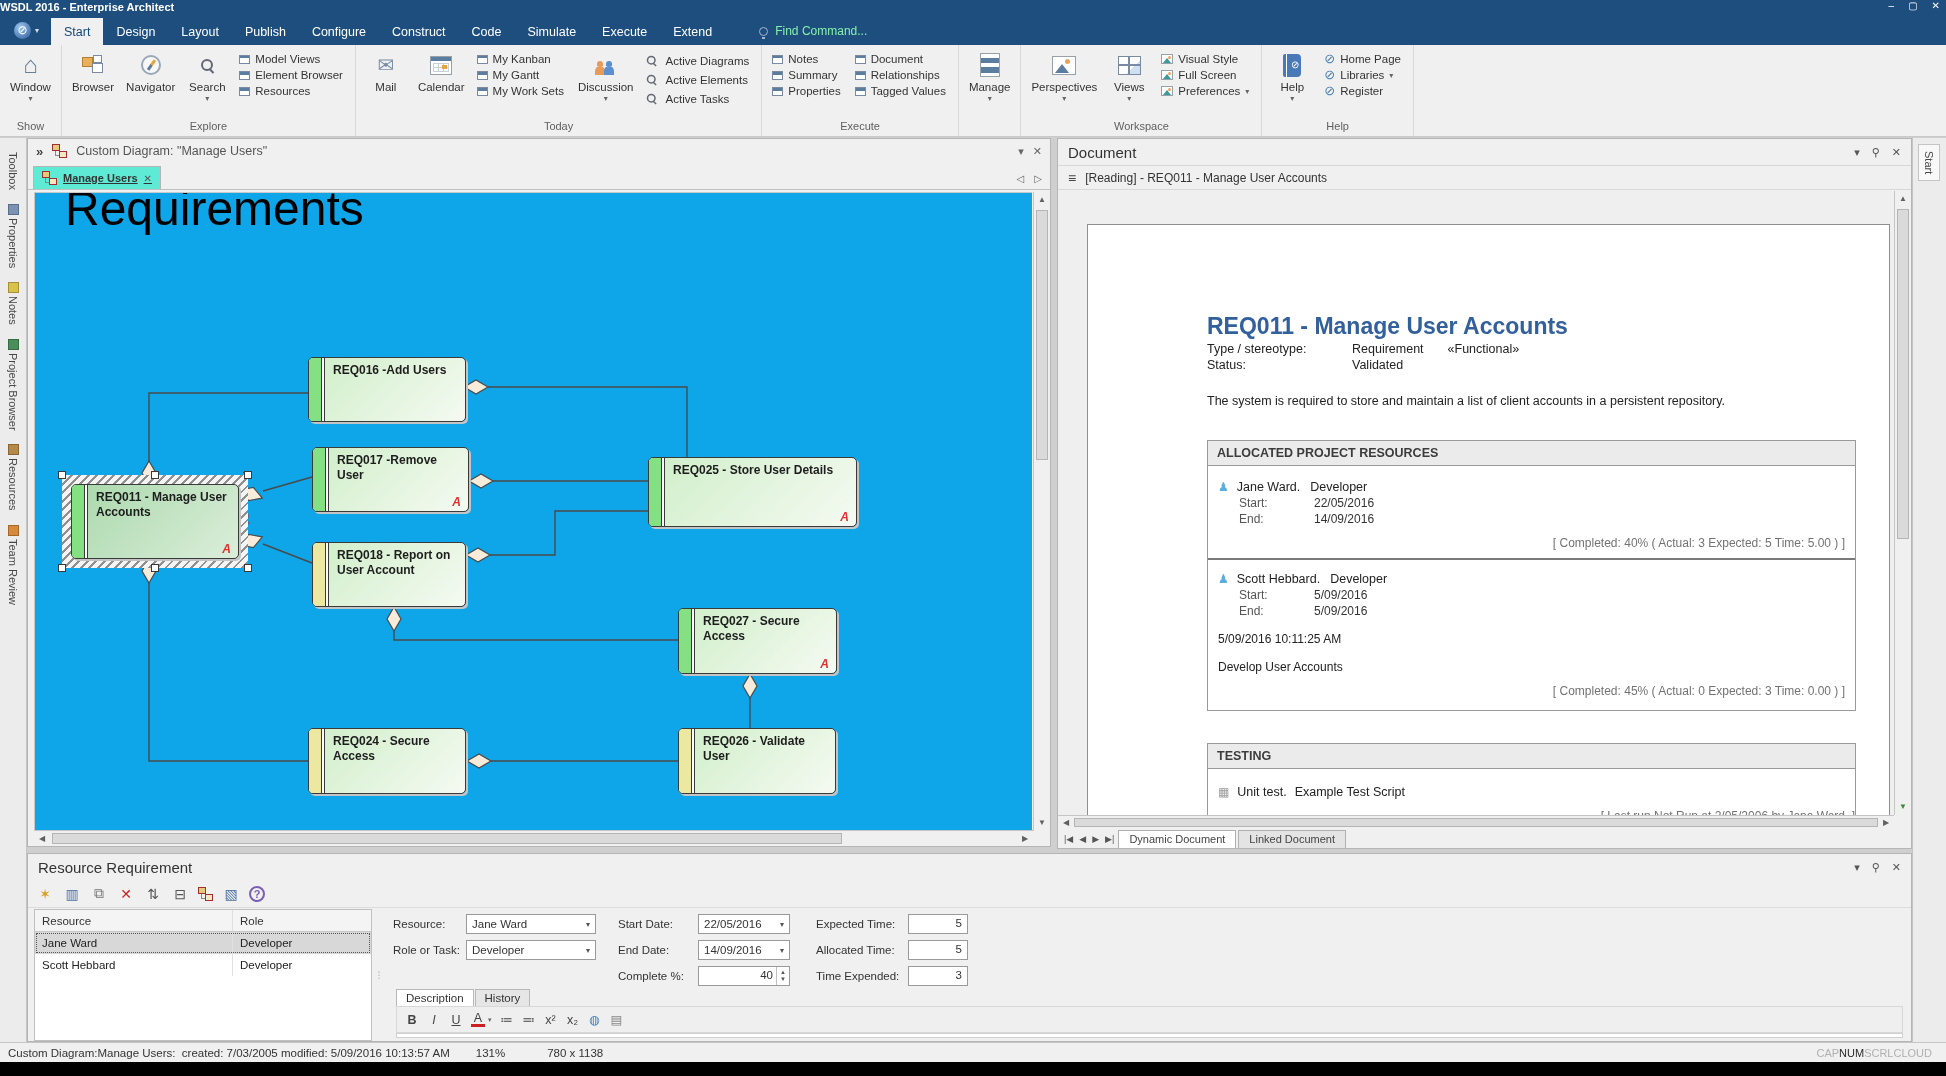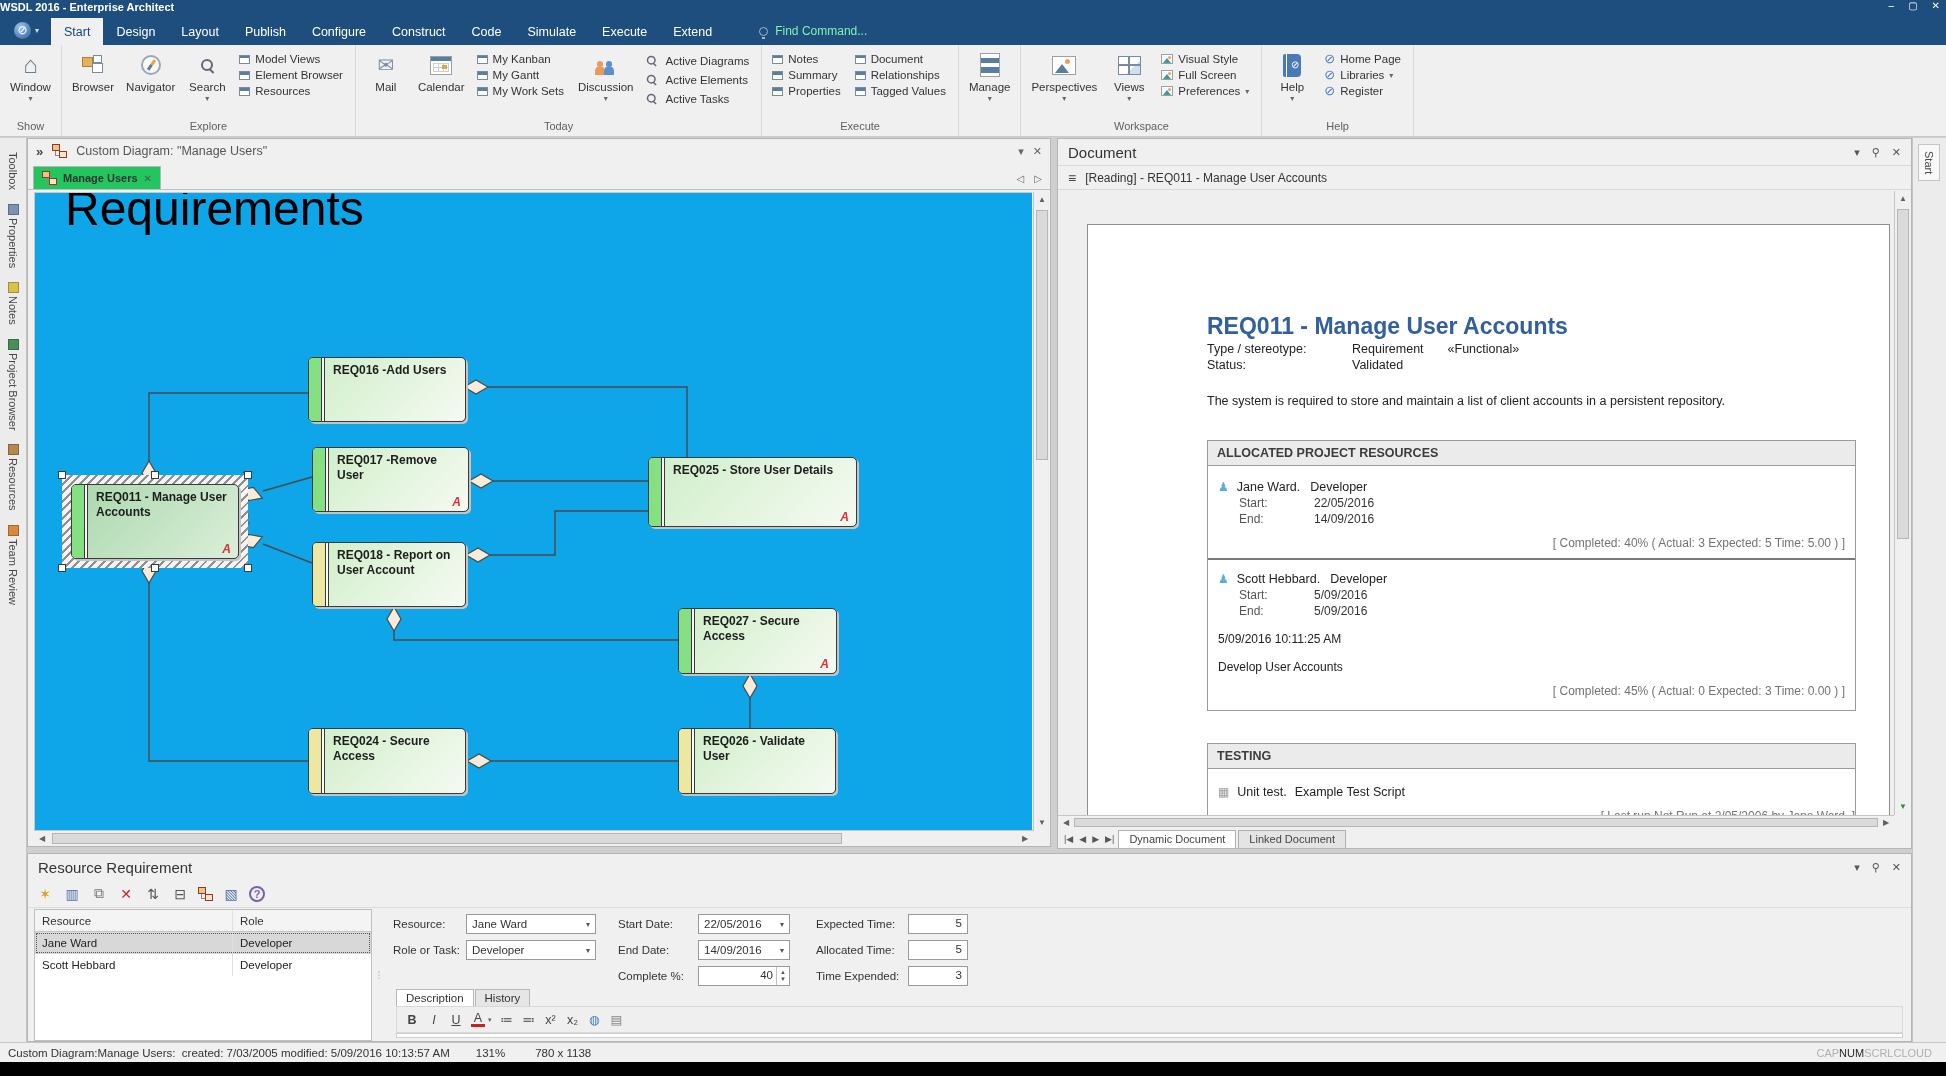--- a/index.html
+++ b/index.html
@@ -78,21 +78,21 @@
   .right-strip{position:absolute;right:0;top:0;width:34px;height:100%;background:#ececec;border-left:1px solid #c5c5c5;}
   .right-strip .vtab{margin-top:6px;background:#f8f8f8;border:1px solid #c5c5c5;padding:6px 2px;width:22px;margin-left:5px;}
 
   
   .dpanel{position:absolute;left:27px;top:0;width:1024px;height:709px;background:#f0f0f0;border:1px solid #b5b5b5;}
   .dheader{height:24px;display:flex;align-items:center;gap:9px;padding:0 8px;font-size:12.5px;color:#555;}
   .dheader .chev{color:#444;font-size:13px;font-weight:bold;}
   .dheader .spacer{flex:1;}
   .dheader .hic{color:#666;font-size:11px;}
   .dtabs{height:27px;border-bottom:1px solid #c0c0c0;display:flex;align-items:flex-end;padding-left:5px;position:relative;}
-  .dgtab{background:#22c55e;border:1px solid #b5b5b5;border-bottom:none;display:flex;align-items:center;gap:6px;padding:4px 8px;font-size:11px;font-weight:bold;color:#333;}
+  .dgtab{background:#5eead4;border:1px solid #b5b5b5;border-bottom:none;display:flex;align-items:center;gap:6px;padding:4px 8px;font-size:11px;font-weight:bold;color:#333;text-decoration:underline;}
   .dgtab .x{font-weight:normal;color:#555;font-size:10px;}
   .dtab-nav{position:absolute;right:8px;bottom:5px;color:#666;font-size:10px;display:flex;gap:10px;}
   .canvas{position:absolute;left:6px;top:53px;width:998px;height:639px;background:#0ea5e9;overflow:hidden;border-left:1px solid #c9c9c9;border-top:1px solid #c9c9c9;}
   .cv-title{position:absolute;left:30px;top:-12px;font-size:48px;color:#000;letter-spacing:0;}
   .wires{position:absolute;left:0;top:0;width:998px;height:641px;}
   .wire{fill:none;stroke:#4a4a4a;stroke-width:1.4;}
   .dia{fill:#f7ecd9;stroke:#4a4a4a;stroke-width:1.2;}
   .dg-node{position:absolute;border:1px solid #3a3a3a;border-radius:5px;box-shadow:2px 2px 0 #c4c4c4;background:linear-gradient(135deg,#cfeec8,#f5faf2);}
   .dg-node.sel{background:linear-gradient(135deg,#a9d8ab,#dbeeda);}
   .nbar{position:absolute;left:0;top:0;bottom:0;width:13px;border-radius:4px 0 0 4px;border-right:1px solid #3a3a3a;box-shadow:2px 0 0 #fff,3px 0 0 #3a3a3a;}
@@ -180,21 +180,21 @@
   .f-italic{font-style:italic;}
   .f-under{text-decoration:underline;}
   .f-color{border-bottom:3px solid #cc2020;line-height:11px;}
   .fdd{font-size:7px;color:#666;margin-left:-5px;}
   .editor{position:absolute;left:368px;top:124px;right:8px;bottom:3px;background:#fff;border:1px solid #d0d0d0;}
 
   
   .statusbar{position:absolute;left:0;top:1042px;width:100%;height:20px;background:#f0f0f0;border-top:1px solid #c5c5c5;font-size:11.5px;color:#333;display:flex;align-items:center;}
   .st-text{white-space:pre;margin-left:8px;}
   .st-zoom{margin-left:26px;}
-  .st-size{margin-left:30px;}
+  .st-size{margin-left:42px;}
   .st-locks{position:absolute;right:14px;display:flex;font-size:11px;color:#b0b0b0;}
   .lock.on{color:#2a2a2a;}
   .blackstrip{position:absolute;left:0;top:1062px;width:100%;height:14px;background:#000;}
 </style>
 </head>
 <body>
 
 <div class="screen">
 
   <div class="titlebar">

